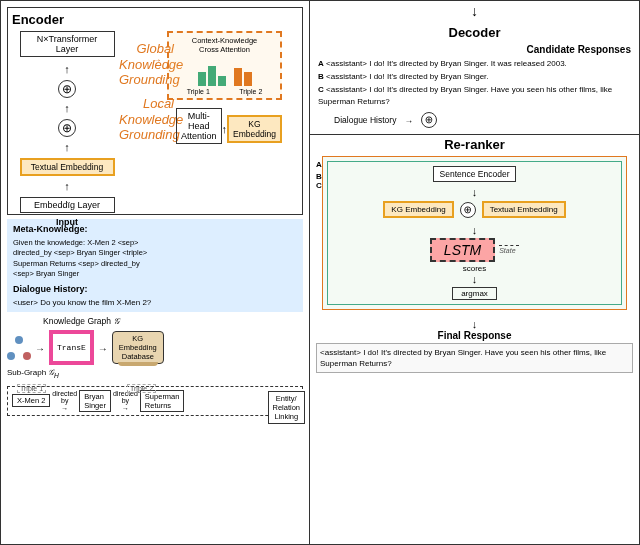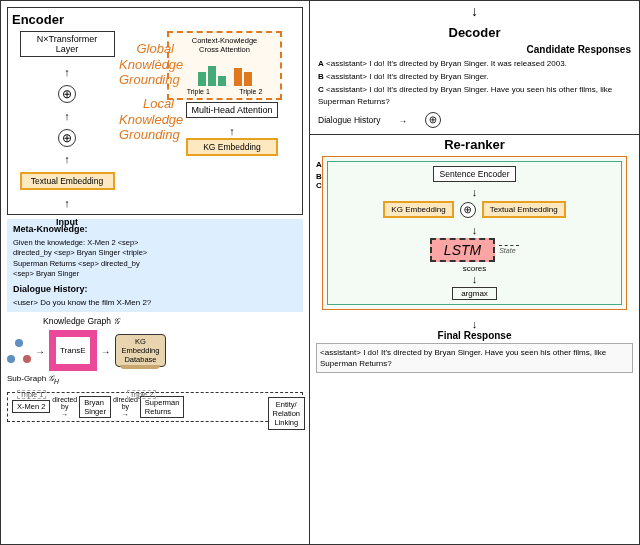--- a/index.html
+++ b/index.html
@@ -107,23 +107,22 @@
       font-size: 13px;
       text-align: right;
       line-height: 1.2;
       position: absolute;
       margin-left: 7px;
     }
     
     .enc-right {
       width: 100px;
       display: flex;
-      flex-direction: column;
-      align-items: center;
-      justify-content: center;
+      align-items: center;
+      justify-content: flex-end;
       padding-bottom: 4px;
       position: relative;
     }
     .multihead-box {
       border: 1.5px solid #333;
       padding: 2px 4px;
       text-align: center;
       font-size: 9px;
       width: 92px;
       margin-bottom: 6px;
@@ -192,23 +191,24 @@
       gap: 3px;
     }
     .kg-row {
       display: flex;
       align-items: center;
       gap: 4px;
       font-size: 8.5px;
       margin-left: 36px;
     }
     .transe-box {
-      border: 7px solid #ec4899;
+      border: 4px solid #ec4899;
       padding: 9px 4px;
       font-size: 8px;
+      font-family: Liberation Mono, monospace;
     }
     .kg-db-box {
       border: 1px solid #333;
       padding: 2px 6px;
       font-size: 7.5px;
       text-align: center;
       background: #e8d5b0;
       border-radius: 4px;
       position: relative;
     }
@@ -289,23 +289,24 @@
       font-size: 8px;
       line-height: 1.4;
       margin-bottom: 2px;
     }
     .response-letter {
       font-weight: bold;
     }
     .dialogue-history-row {
       display: flex;
       align-items: center;
-      gap: 18px;
+      gap: 8px;
       margin-top: 3px;
       font-size: 8.5px;
+      margin-left: 16px;
     }
     
     .reranker-box {
       border: 1.5px solid #e07820;
       margin: 4px 6px;
       padding: 4px;
       background: rgba(200,230,200,0.2);
       position: relative;
     }
     .reranker-inner {
@@ -406,20 +407,21 @@
 
         <div class="enc-left">
           <div class="transformer-box">N×Transformer Layer</div>
           <div style="font-size:11px;margin:1px 0;">↑</div>
           <div class="circle-add">⊕</div>
           <div style="font-size:11px;margin:1px 0;">↑</div>
           <div class="circle-add">⊕</div>
           <div style="font-size:11px;margin:1px 0;">↑</div>
           <div class="textual-emb-box">Textual Embedding</div>
           <div style="font-size:11px;margin:1px 0;">↑</div>
+          <div class="embed-layer-box">Embeddïg Layer</div>
           <div style="font-size:9px;font-weight:bold;margin-top:3px;">Input</div>
         </div>
 
         <div class="enc-center">
           <div class="orange-label" style="top:10px;left:-10px;width:55px;">Global<br>Knowledge<br>Grounding</div>
           <div class="orange-label" style="top:65px;left:-10px;width:55px;">Local<br>Knowledge<br>Grounding</div>
 
           <div style="position:absolute;top:22px;left:30px;font-size:10px;color:#e07820;">→</div>
           <div style="position:absolute;top:68px;left:30px;font-size:10px;color:#e07820;">→</div>
         </div>

